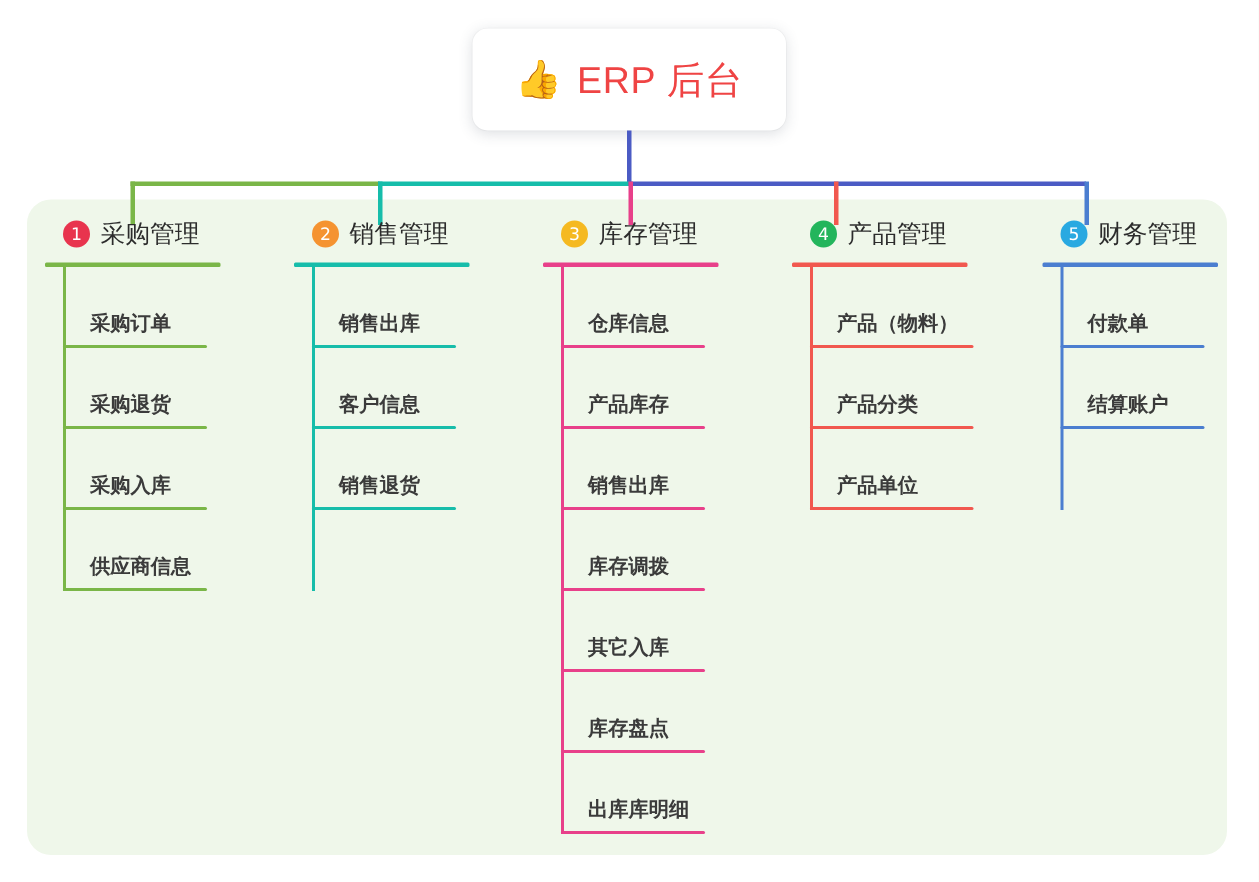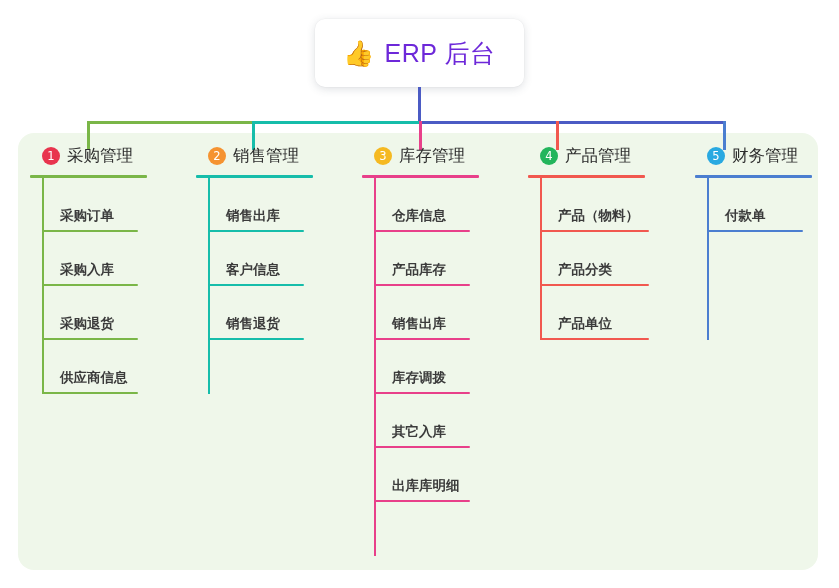--- a/index.html
+++ b/index.html
@@ -17,21 +17,21 @@
     left: 315px; top: 19px;
     width: 209px; height: 68px;
     background: #ffffff;
     border-radius: 10px;
     box-shadow: 0 2px 9px rgba(60,70,90,.17), 0 0 0 .5px rgba(0,0,0,.03);
     display: flex; align-items: center; justify-content: center;
     gap: 10px;
   }
   .root-emoji { font-size: 25px; line-height: 1; }
   .root-title {
-    font-size: 25px; color: #6d28d9; letter-spacing: .5px;
+    font-size: 25px; color: #ef4444; letter-spacing: .5px;
     white-space: nowrap;
   }
 
   
   .wire { position: absolute; }
 
   
   .panel {
     position: absolute;
     left: 18px; top: 133px;
@@ -100,25 +100,25 @@
           <span class="col-title">采购管理</span>
         </div>
         <div class="head-rule" style="width: 117px; background: rgb(122, 182, 72);"></div>
         <div class="leaf-wrap">
           <div class="spine" style="height: 216px; background: rgb(122, 182, 72);"></div>
           <div class="leaf">
             <span class="leaf-text">采购订单</span>
             <div class="leaf-rule" style="width: 96px; background: rgb(122, 182, 72);"></div>
           </div>
           <div class="leaf">
+            <span class="leaf-text">采购退货</span>
+            <div class="leaf-rule" style="width: 96px; background: rgb(122, 182, 72);"></div>
+          </div>
+          <div class="leaf">
             <span class="leaf-text">采购入库</span>
-            <div class="leaf-rule" style="width: 96px; background: rgb(122, 182, 72);"></div>
-          </div>
-          <div class="leaf">
-            <span class="leaf-text">采购退货</span>
             <div class="leaf-rule" style="width: 96px; background: rgb(122, 182, 72);"></div>
           </div>
           <div class="leaf">
             <span class="leaf-text">供应商信息</span>
             <div class="leaf-rule" style="width: 96px; background: rgb(122, 182, 72);"></div>
           </div>
         </div>
       </div>
       <div class="column" style="left: 196px;">
         <div class="col-head">
@@ -164,20 +164,24 @@
           </div>
           <div class="leaf">
             <span class="leaf-text">库存调拨</span>
             <div class="leaf-rule" style="width: 96px; background: rgb(232, 64, 138);"></div>
           </div>
           <div class="leaf">
             <span class="leaf-text">其它入库</span>
             <div class="leaf-rule" style="width: 96px; background: rgb(232, 64, 138);"></div>
           </div>
           <div class="leaf">
+            <span class="leaf-text">库存盘点</span>
+            <div class="leaf-rule" style="width: 96px; background: rgb(232, 64, 138);"></div>
+          </div>
+          <div class="leaf">
             <span class="leaf-text">出库库明细</span>
             <div class="leaf-rule" style="width: 96px; background: rgb(232, 64, 138);"></div>
           </div>
         </div>
       </div>
       <div class="column" style="left: 528px;">
         <div class="col-head">
           <span class="badge" style="background: rgb(35, 181, 92);">4</span>
           <span class="col-title">产品管理</span>
         </div>
@@ -203,17 +207,21 @@
           <span class="badge" style="background: rgb(41, 169, 225);">5</span>
           <span class="col-title">财务管理</span>
         </div>
         <div class="head-rule" style="width: 117px; background: rgb(75, 126, 208);"></div>
         <div class="leaf-wrap">
           <div class="spine" style="height: 162px; background: rgb(75, 126, 208);"></div>
           <div class="leaf">
             <span class="leaf-text">付款单</span>
             <div class="leaf-rule" style="width: 96px; background: rgb(75, 126, 208);"></div>
           </div>
+          <div class="leaf">
+            <span class="leaf-text">结算账户</span>
+            <div class="leaf-rule" style="width: 96px; background: rgb(75, 126, 208);"></div>
+          </div>
         </div>
       </div>
     </div>
 
 </div>
 
 </body></html>

